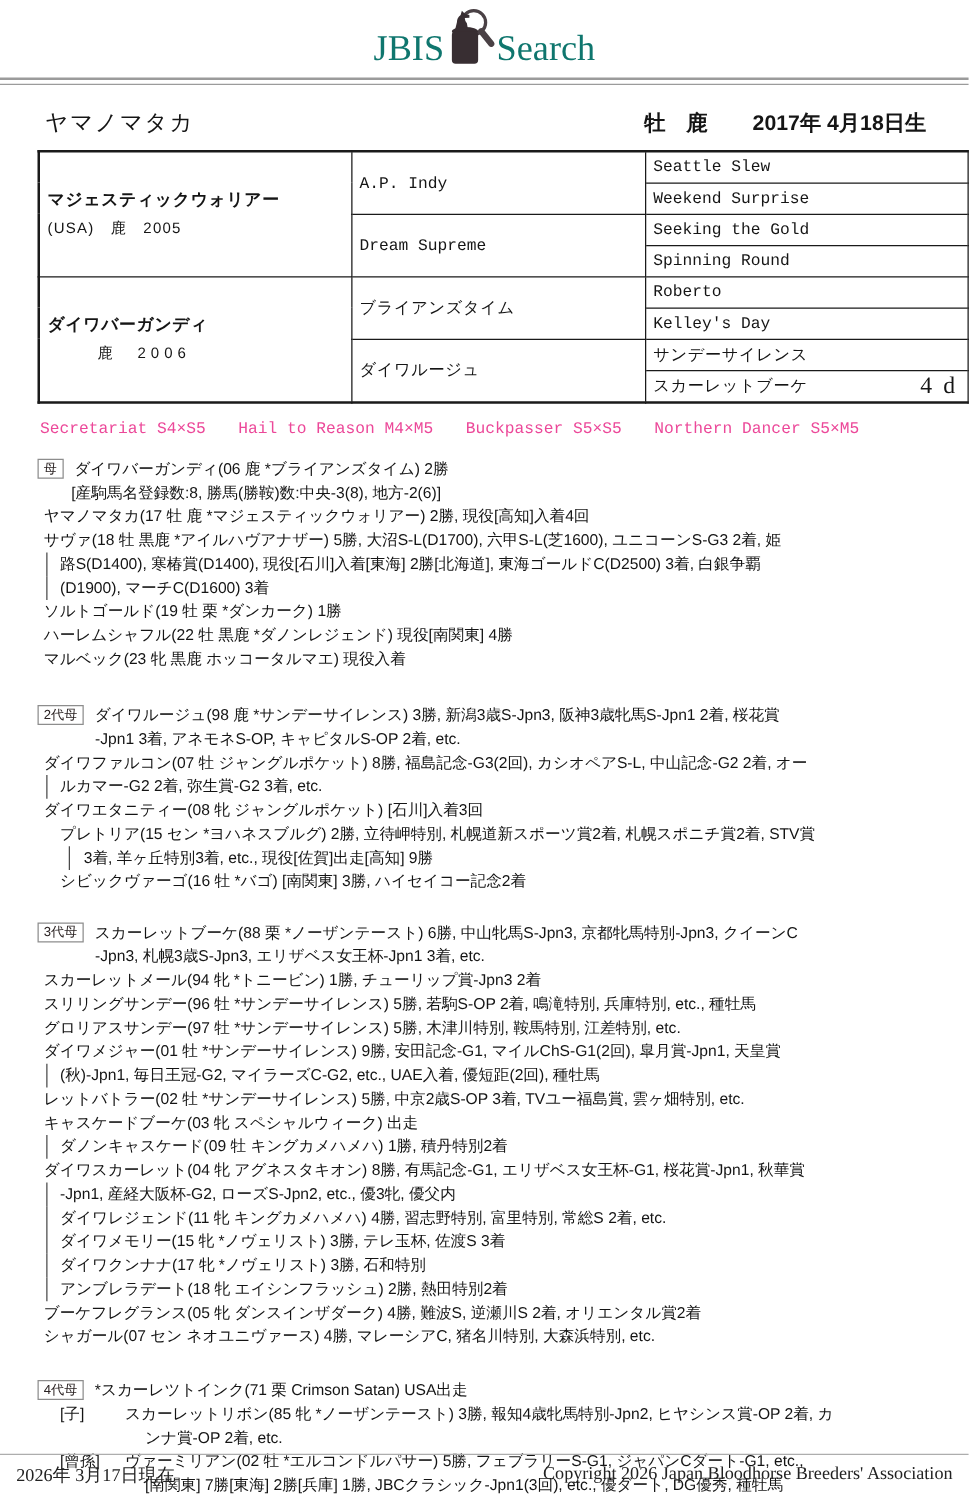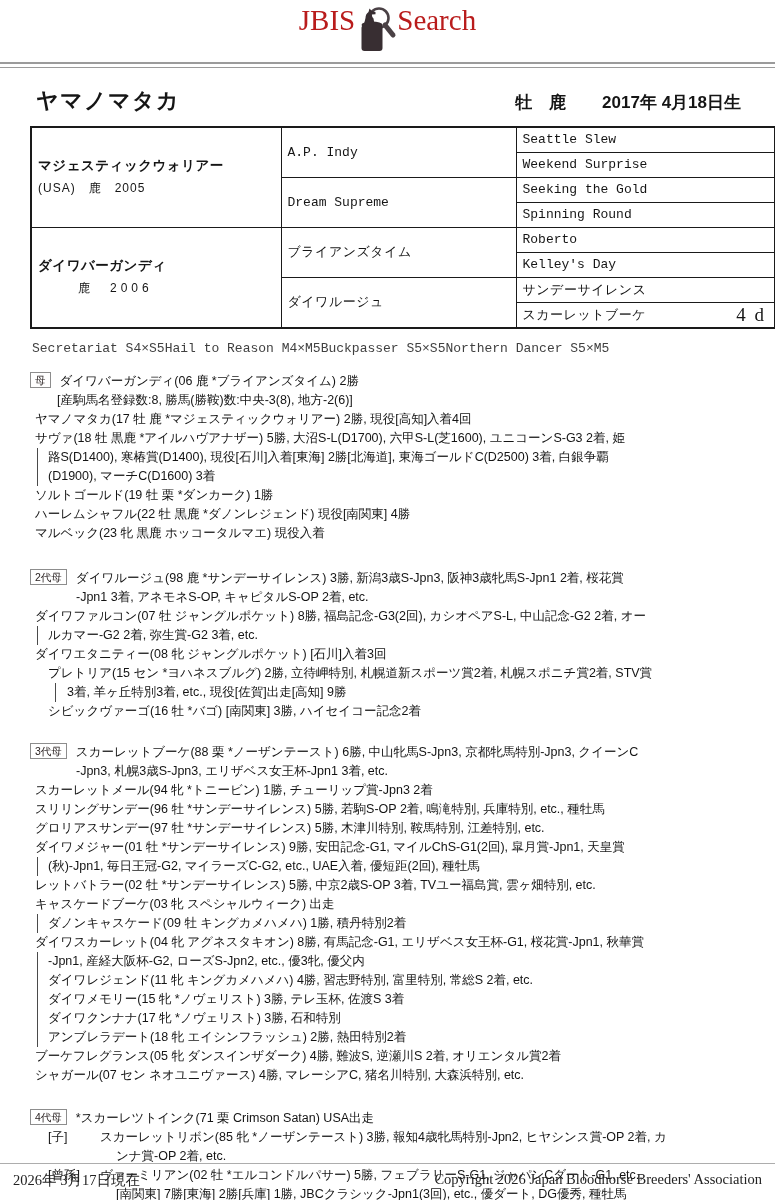--- a/index.html
+++ b/index.html
@@ -3,48 +3,48 @@
 <meta charset="utf-8">
 <style>
   * { margin:0; padding:0; box-sizing:border-box; }
   html,body { background:#ffffff; }
   body {
     width:775px; height:1200px; position:relative; overflow:hidden;
     font-family:"Liberation Sans", sans-serif; color:#151515;
   }
   
   .header { padding-top:6px; }
-  .logo { display:flex; justify-content:center; gap:1px;
-          font-family:"Liberation Serif", serif; color:#b91c1c; height:50px; }
+  .logo { display:flex; justify-content:center; align-items:flex-end; gap:1px;
+          font-family:"Liberation Serif", serif; color:#0f766e; height:50px; }
   .logo .word { font-size:29px; line-height:1; padding-bottom:2px; }
   .logo svg { display:block; margin:0 -2px; }
   .rule2 { margin-top:6px; height:6px; border-top:2px solid #9b9b9b; border-bottom:1px solid #9b9b9b; }
 
   
   .title-row { margin:18px 32px 10px 36px; display:flex; justify-content:space-between; align-items:baseline; }
-  .horse-title { font-size:22px; font-weight:bold; letter-spacing:1.5px; }
+  .horse-title { font-size:18px; font-weight:normal; letter-spacing:1.5px; }
   .sex-group { display:flex; gap:30px; font-size:17px; font-weight:bold; margin-right:2px; }
   .sex-group .sx { letter-spacing:6px; }
 
   
   table.ped { margin-left:30px; border-collapse:collapse; table-layout:fixed; width:715px; }
   table.ped { border:2px solid #1a1a1a; }
   table.ped td { border:1px solid #1a1a1a; height:25px; padding:1px 6px; vertical-align:middle; overflow:hidden; }
   td.c1 { width:250px; } td.c2 { width:235px; } td.c3 { width:259px; }
   .en { font-family:"Liberation Mono", monospace; font-size:13px; }
   .jp { font-size:13px; letter-spacing:0.5px; }
   .gname { font-weight:bold; font-size:13.5px; letter-spacing:0.5px; }
   .gsub  { font-size:12px; margin-top:5px; letter-spacing:1px; }
   .gsub.dam { padding-left:40px; letter-spacing:4px; }
   .fam-cell { display:flex; align-items:center; }
   .famnum { margin-left:auto; font-family:"Liberation Serif", serif; font-size:19px; padding-right:2px; letter-spacing:2px; }
 
   
-  .crosses { margin:12px 0 0 32px; display:flex; 
-             font-family:"Liberation Mono", monospace; font-size:13px; color:#404040; }
+  .crosses { margin:12px 0 0 32px; display:flex; gap:26px;
+             font-family:"Liberation Mono", monospace; font-size:13px; color:#ec4899; }
 
   
   .family { margin-left:30px; margin-right:14px; }
   .section { margin-top:0; }
   .sec-gap0 { margin-top:16px; } .sec-gap1 { margin-top:26px; }
   .sec-gap2 { margin-top:22px; } .sec-gap3 { margin-top:24px; }
   .line { position:relative; height:19px; line-height:19px; font-size:12.5px; white-space:nowrap; color:#141414; }
   .lbl { display:inline-block; border:1px solid #8d8d8d; color:#2a2222; font-size:10.5px;
          line-height:14px; height:16px; padding:0 4px; margin-right:9px; vertical-align:1px; }
   .tag { display:inline-block; width:52px; font-size:12.5px; }

